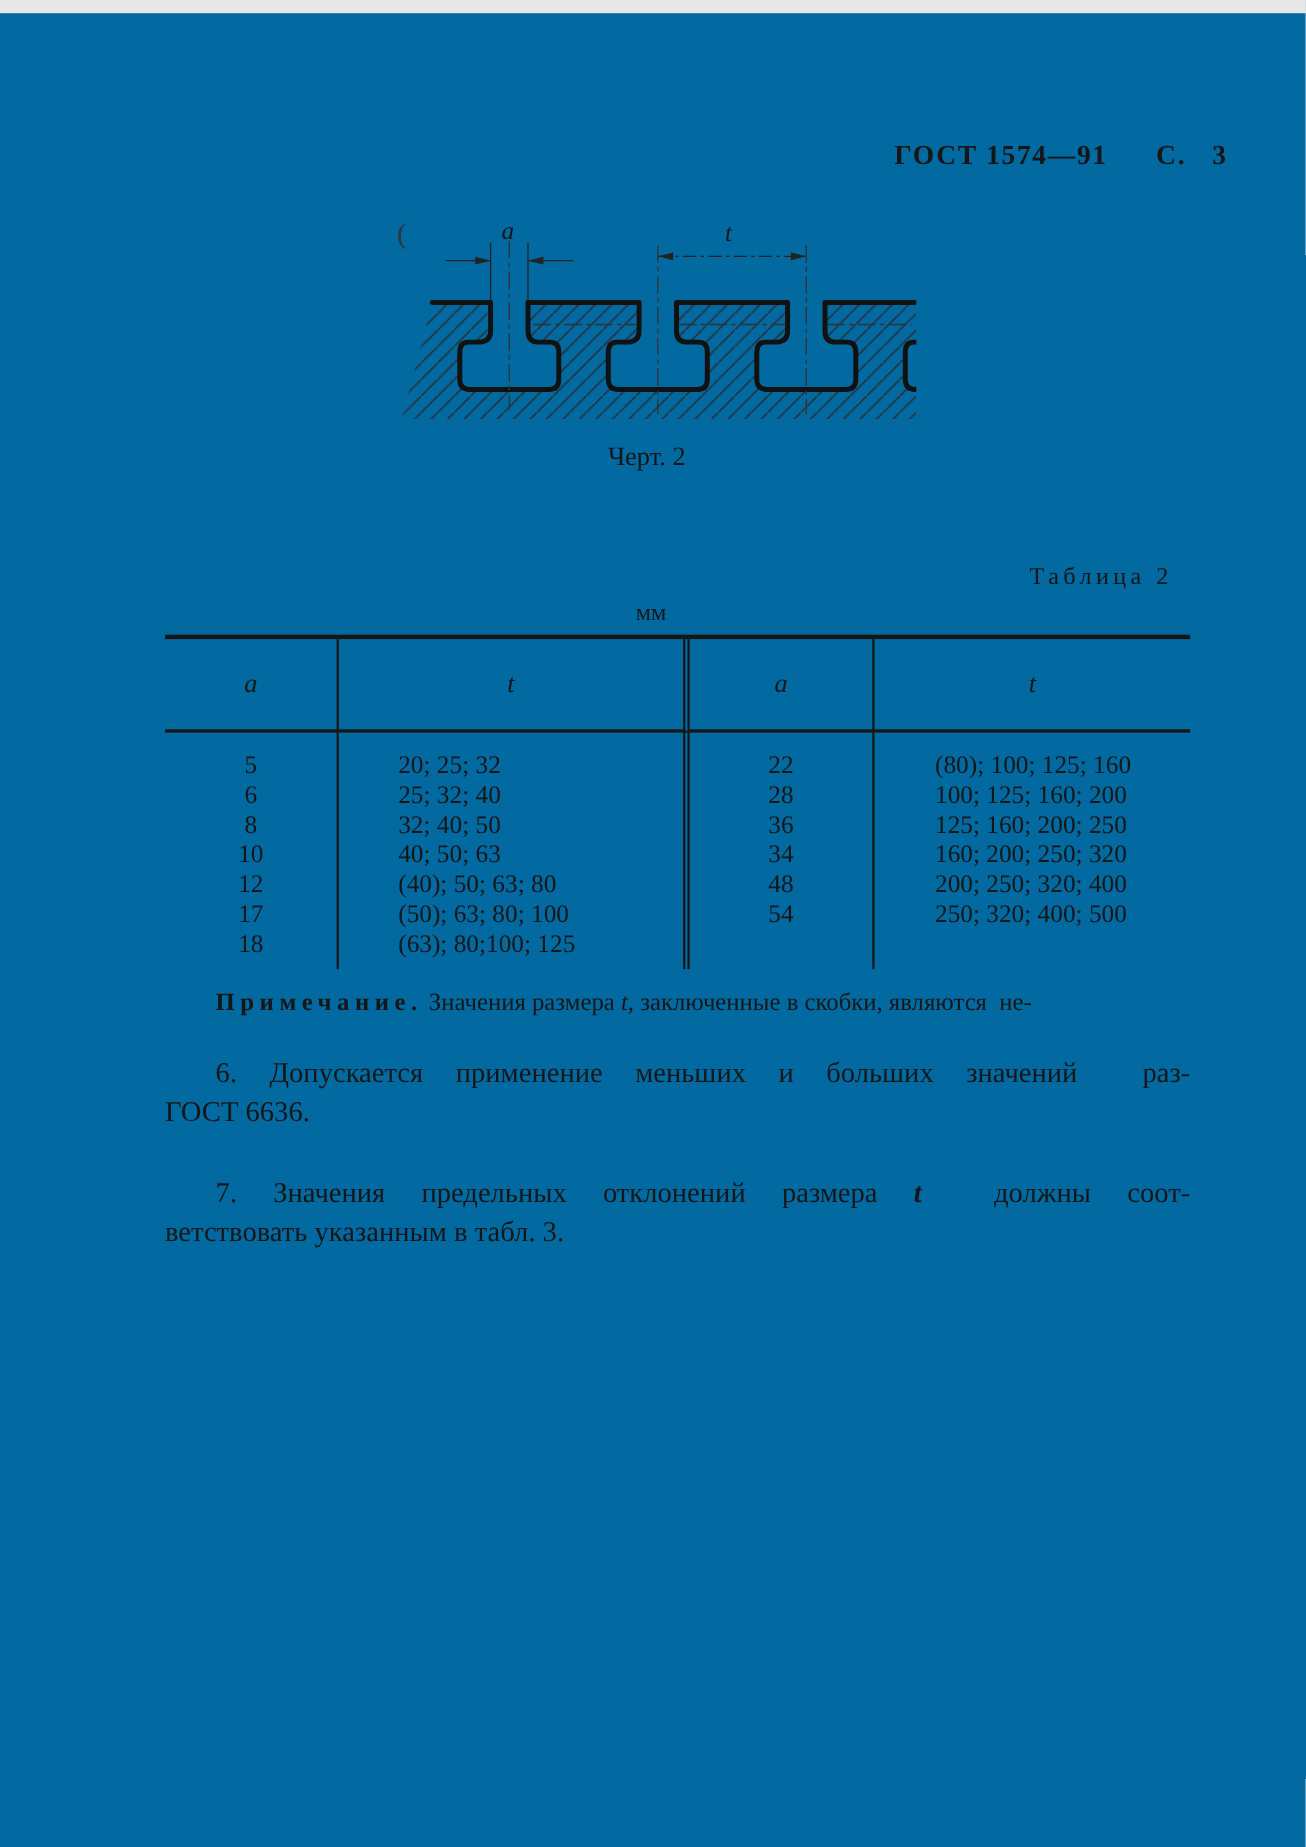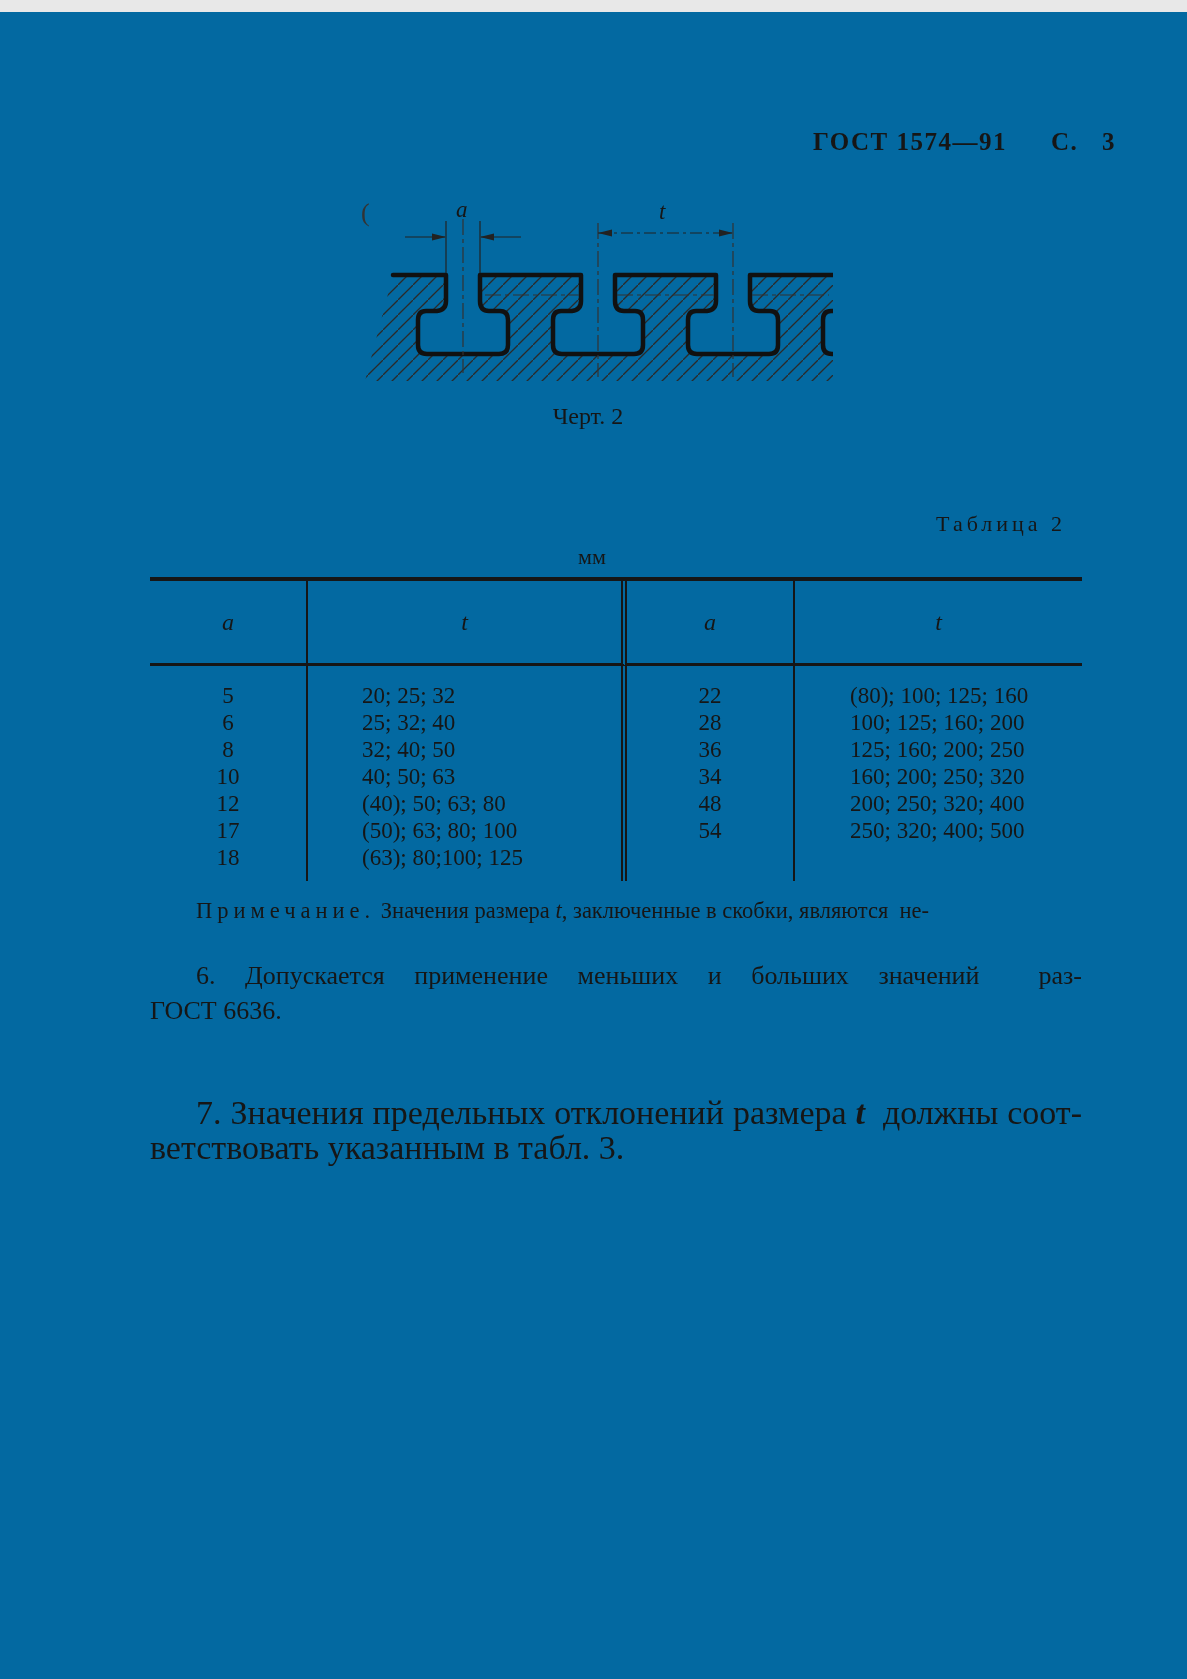--- a/index.html
+++ b/index.html
@@ -35,24 +35,24 @@
   .colA { text-align:center; }
   .colT2 { padding-left:54px; }
   .colT4 { padding-left:55px; }
 
   .rich { position:absolute; left:150px; width:932px; }
   .rich > div { white-space:pre-wrap; }
   .rich > div:not(:last-child) { text-align:justify; text-align-last:justify; }
   .rich > div:first-child { text-indent:46px; }
   .note { top:882px; font-size:22.5px; line-height:33px; }
   .p6   { top:947px; font-size:26px; line-height:34.5px; }
-  .p7   { top:1084px; font-size:34px; line-height:34.5px; }
+  .p7   { top:1056px; font-size:26px; line-height:34.5px; }
   .it  { font-style:italic; }
   .itb { font-style:italic; font-weight:bold; }
-  .sp  { letter-spacing:5px; }
+  .sp  { letter-spacing:5px;font-weight:bold; }
 </style>
 </head>
 <body>
 
 <div class="page">
 
   <div class="hdr">
     <span>ГОСТ 1574—91</span>
     <span class="pageno">С. 3</span>
   </div>

